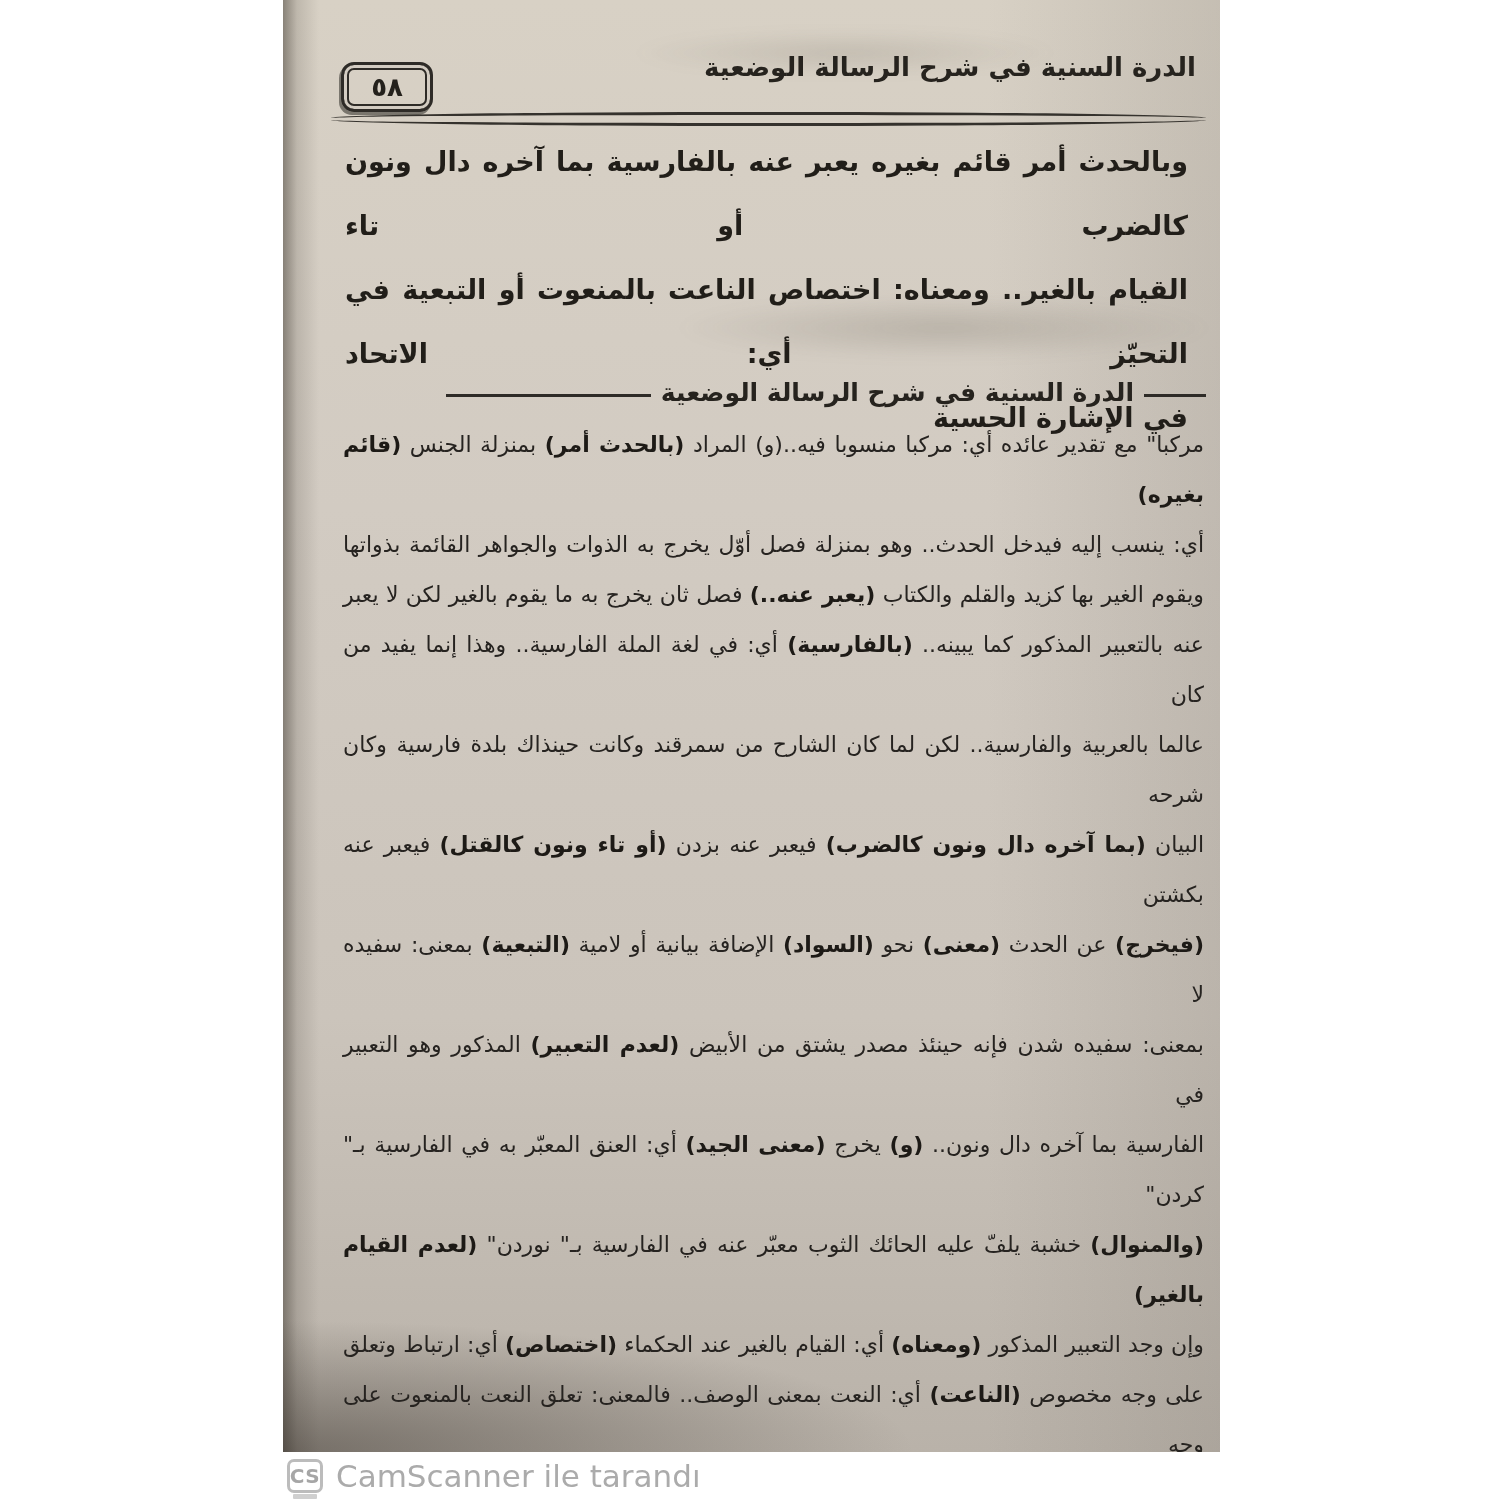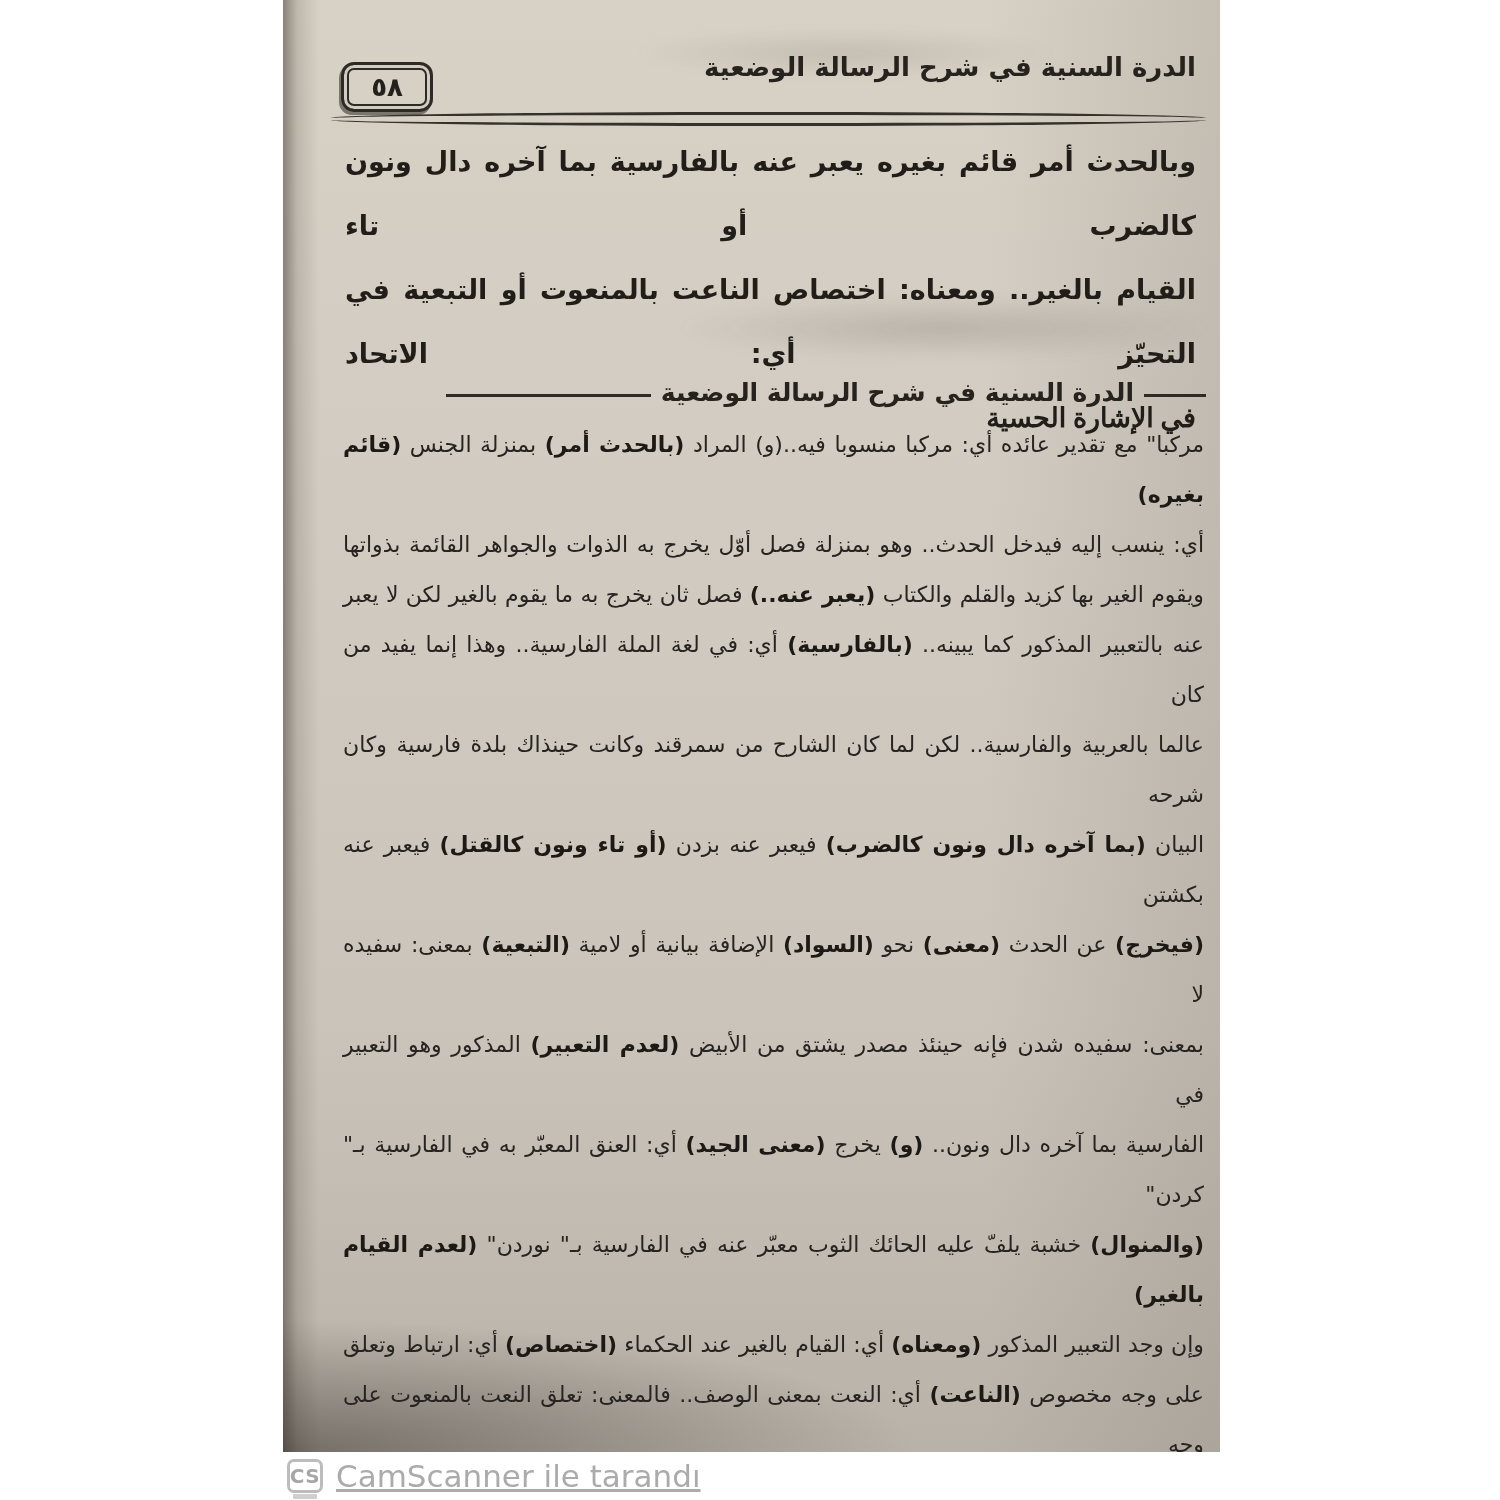--- a/index.html
+++ b/index.html
@@ -31,24 +31,24 @@
   .page-number-badge{position:absolute;left:0px;top:20px;width:92px;height:50px;
     border:3px solid #2e2b27;border-radius:13px;box-sizing:border-box;
     display:flex;align-items:center;justify-content:center;
     box-shadow:inset 0 0 0 3px rgba(211,204,194,1), inset 0 0 0 5px #2e2b27, -2px 3px 0 rgba(46,43,39,0.55);
     background:transparent;}
   .page-number-badge span{font-size:26px;font-weight:bold;direction:rtl;}
   .double-rule{position:absolute;top:112px;left:-10px;right:-2px;height:8px;
     border-top:3px solid #35322d;border-bottom:3px solid #35322d;border-radius:50%/6px;}
 
   
-  .matn{position:absolute;top:130px;left:4px;right:8px;direction:rtl;}
+  .matn{position:absolute;top:130px;left:4px;right:16px;direction:rtl;}
   .matn-line{font-weight:bold;font-size:27px;line-height:64px;
     text-align:justify;text-align-last:justify;white-space:normal;color:#211e19;}
-  .matn-line.last-line{text-align-last:right;font-family:Liberation Serif, serif;}
+  .matn-line.last-line{text-align-last:right;}
 
   
   .divider{position:absolute;top:370px;left:0;right:-2px;height:44px;
     display:flex;direction:rtl;align-items:center;justify-content:flex-start;}
   .d-line{height:0;border-bottom:3px solid #2e2b27;transform:translateY(3px);}
   .d-line.right{width:62px;}
   .d-line.left{width:205px;}
   .d-title{font-weight:bold;font-size:25px;padding:0 10px;white-space:nowrap;color:#26231e;}
 
   
@@ -59,21 +59,21 @@
 
   
   .watermark-bar{position:absolute;left:0;top:1452px;width:1500px;height:48px;background:#ffffff;
     display:flex;align-items:center;box-sizing:border-box;padding-left:287px;gap:13px;}
   .cs-logo{position:relative;width:36px;height:34px;border:3px solid #bcbcbc;border-radius:7px;
     box-sizing:border-box;display:flex;align-items:center;justify-content:center;
     color:#a6a6a6;font-weight:bold;font-size:20px;letter-spacing:0.5px;
     font-family:"DejaVu Sans",sans-serif;}
   .cs-logo::after{content:"";position:absolute;bottom:-9px;left:3px;right:3px;height:5px;
     background:#cfcfcf;border-radius:1px;}
-  .wm-text{font-size:31px;color:#ababab;font-family:"DejaVu Sans",sans-serif;text-decoration:underline;}
+  .wm-text{font-size:31px;color:#ababab;font-family:"DejaVu Sans",sans-serif;}
 </style>
 </head>
 <body>
 
 <div class="canvas">
   <div class="photo">
     <div class="bleed b1"></div>
     <div class="bleed b2"></div>
     <div class="page">
 

